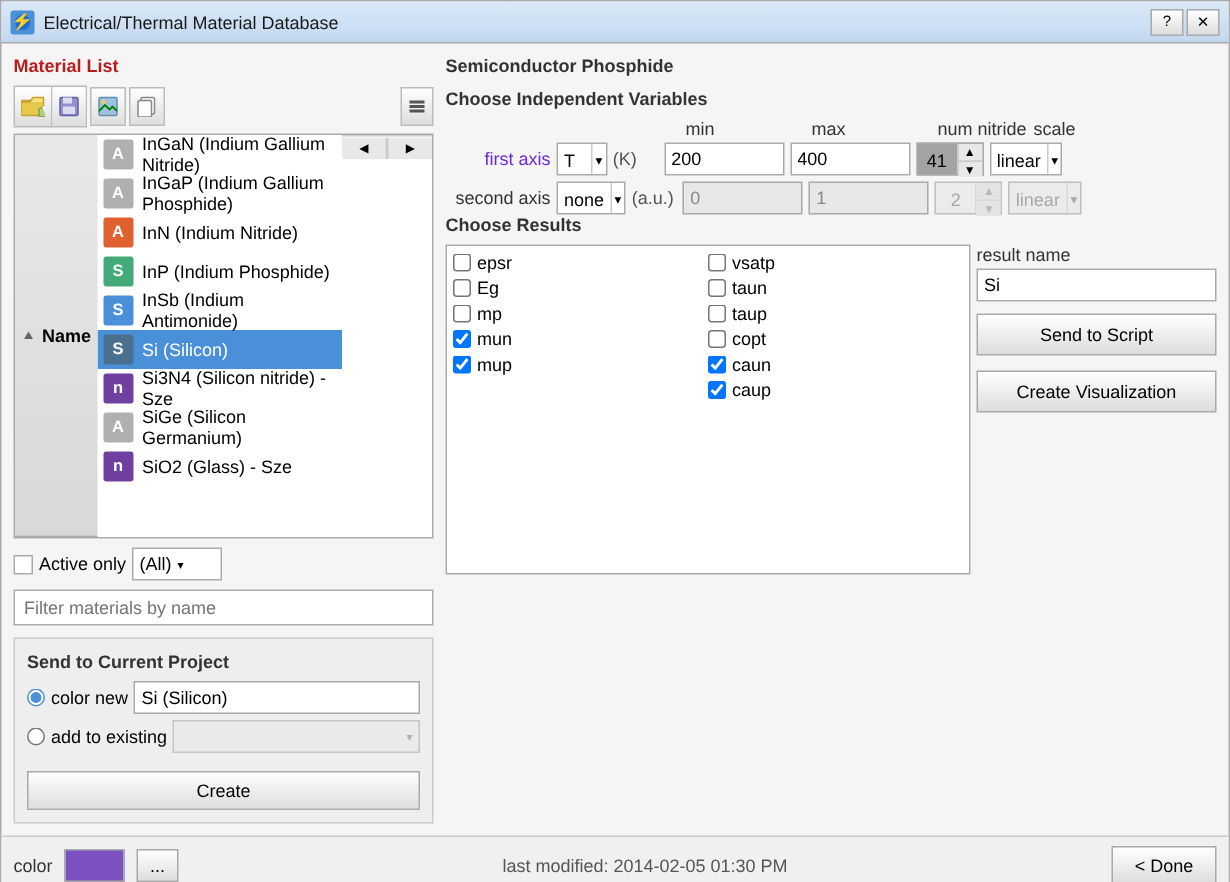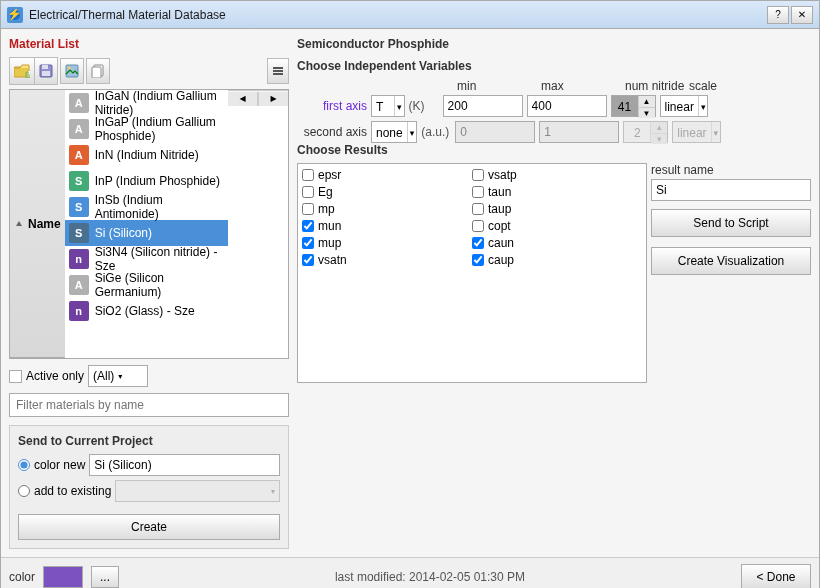--- a/index.html
+++ b/index.html
@@ -301,24 +301,20 @@
     <label style="cursor:pointer">mp</label>
   </div>
               <div class="result-item">
     <input type="checkbox" checked="" style="width: 12px; height: 12px; cursor: pointer;">
     <label style="cursor:pointer">mun</label>
   </div>
               <div class="result-item">
     <input type="checkbox" checked="" style="width: 12px; height: 12px; cursor: pointer;">
     <label style="cursor:pointer">mup</label>
   </div>
-              <div class="result-item">
-    <input type="checkbox" checked="" style="width: 12px; height: 12px; cursor: pointer;">
-    <label style="cursor:pointer">vsatn</label>
-  </div>
             </div>
           <div class="results-col" id="results-col2">
               <div class="result-item">
     <input type="checkbox" style="width: 12px; height: 12px; cursor: pointer;">
     <label style="cursor:pointer">vsatp</label>
   </div>
               <div class="result-item">
     <input type="checkbox" style="width: 12px; height: 12px; cursor: pointer;">
     <label style="cursor:pointer">taun</label>
   </div>

